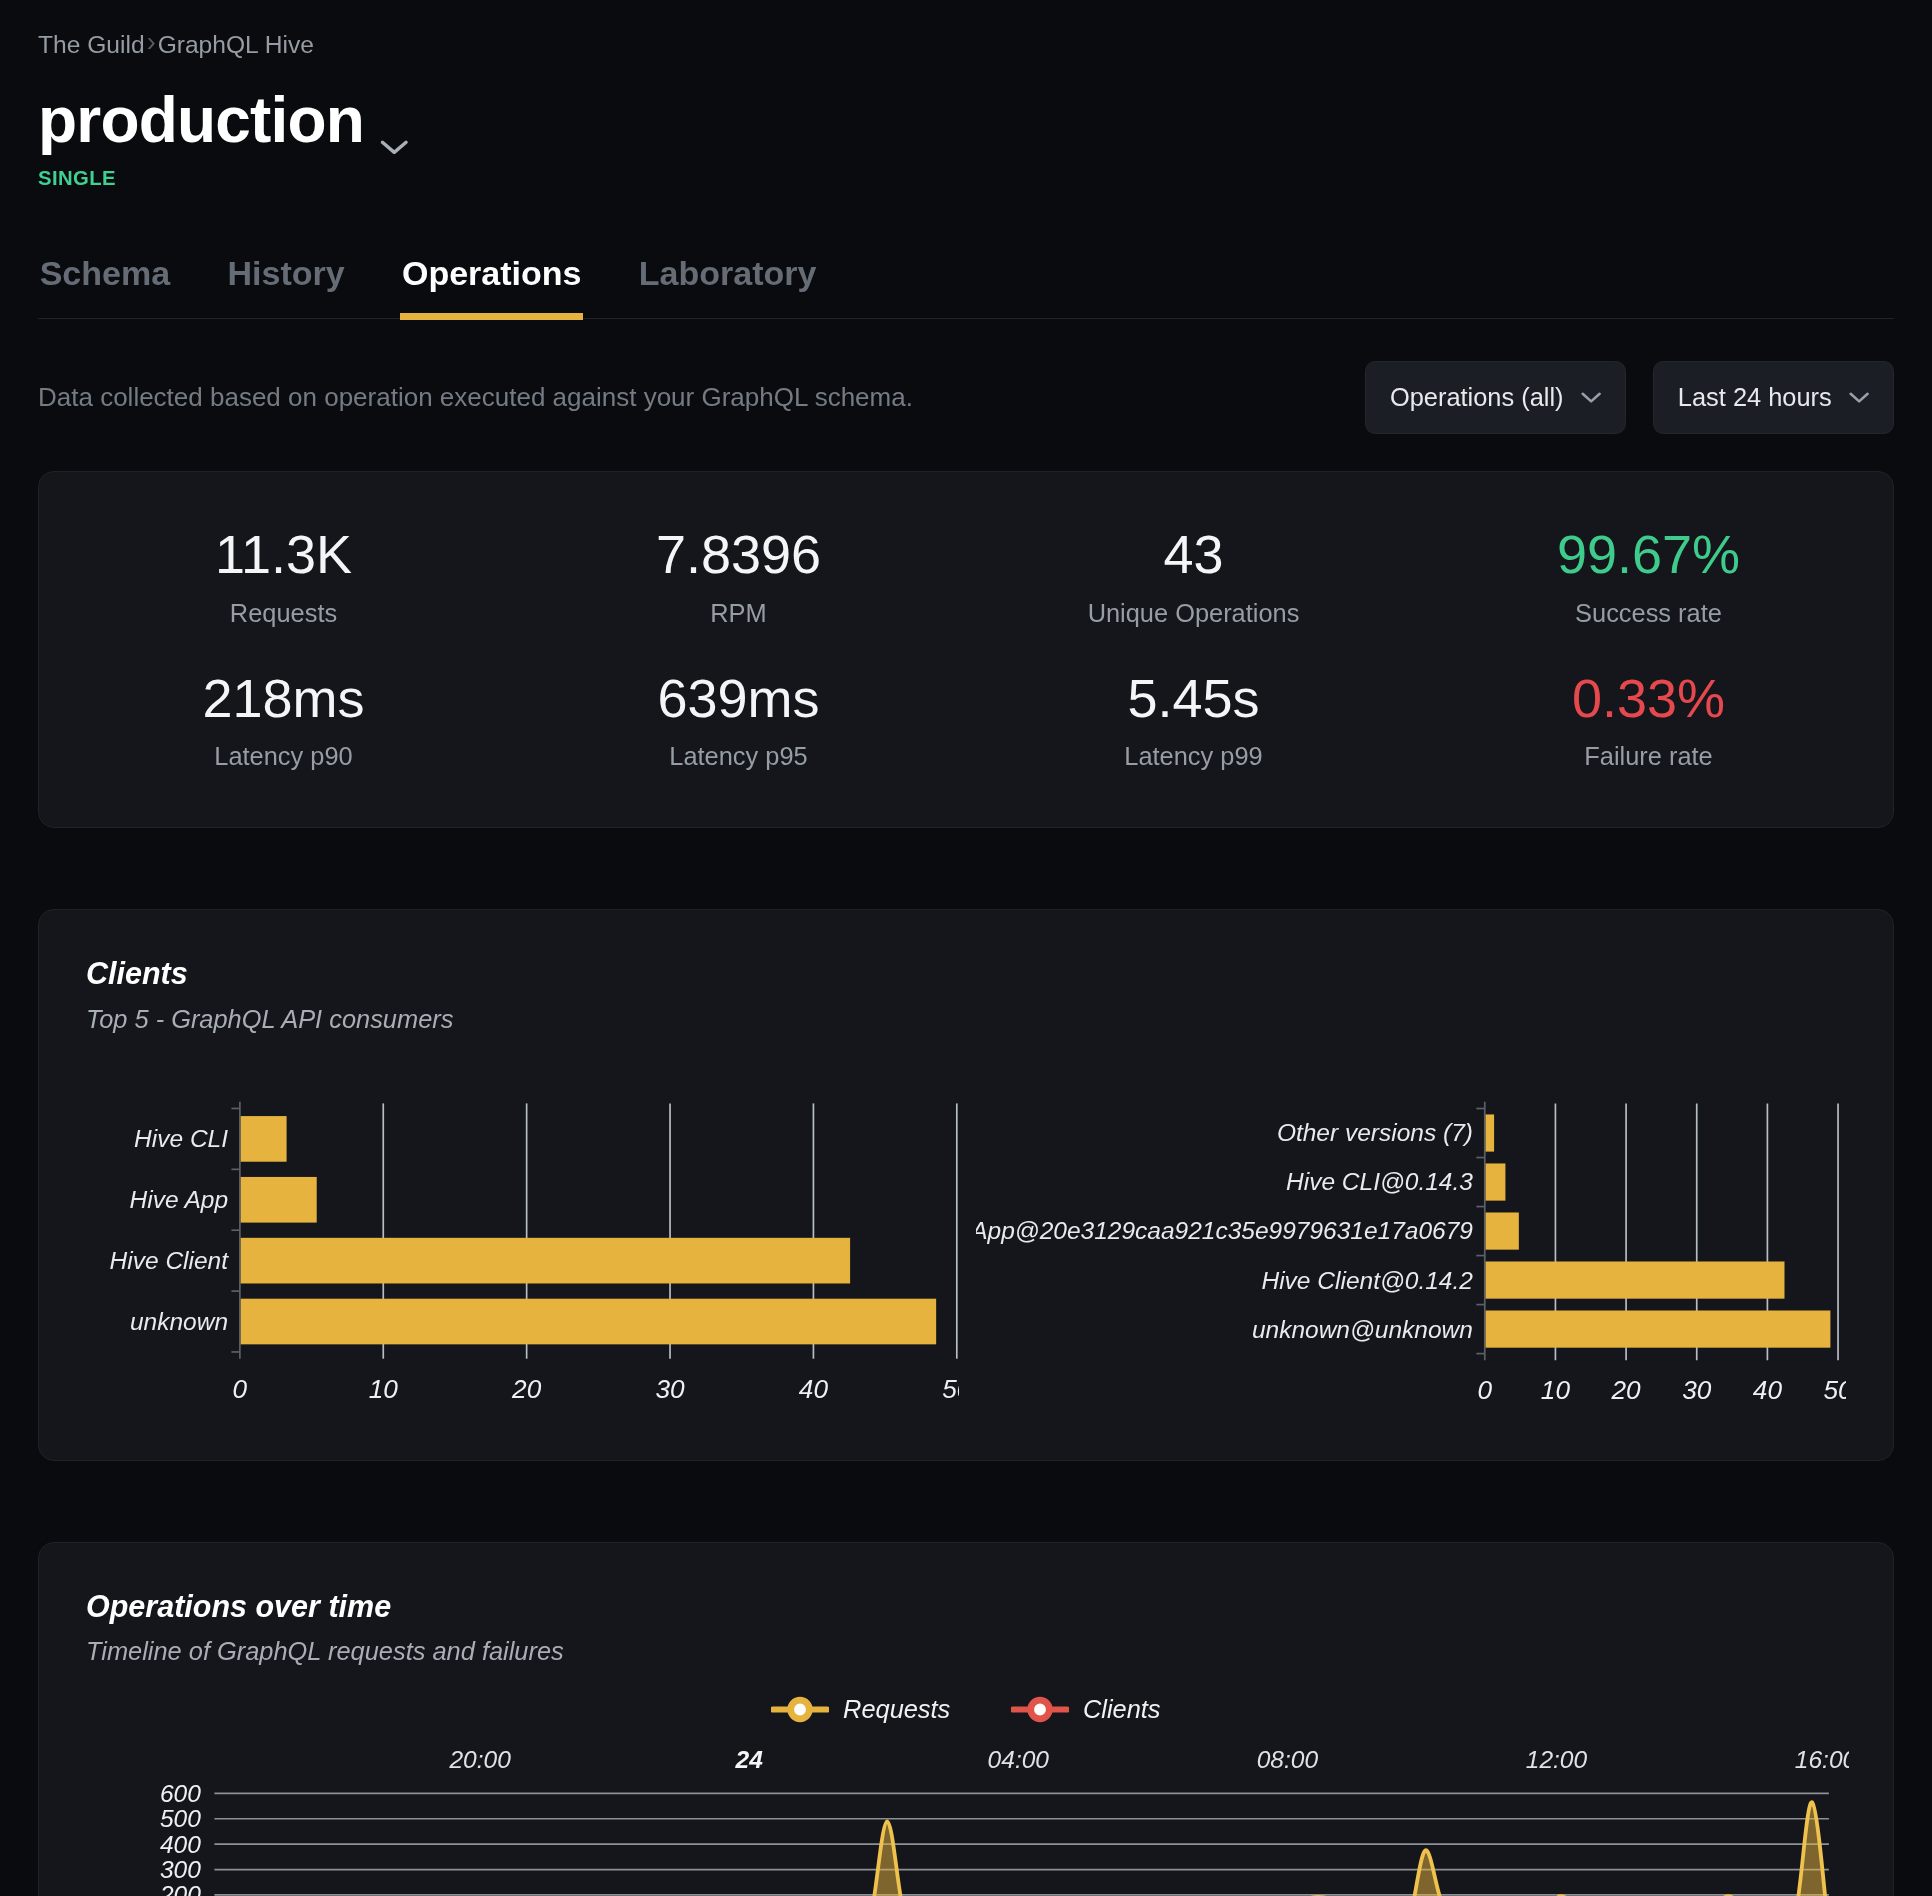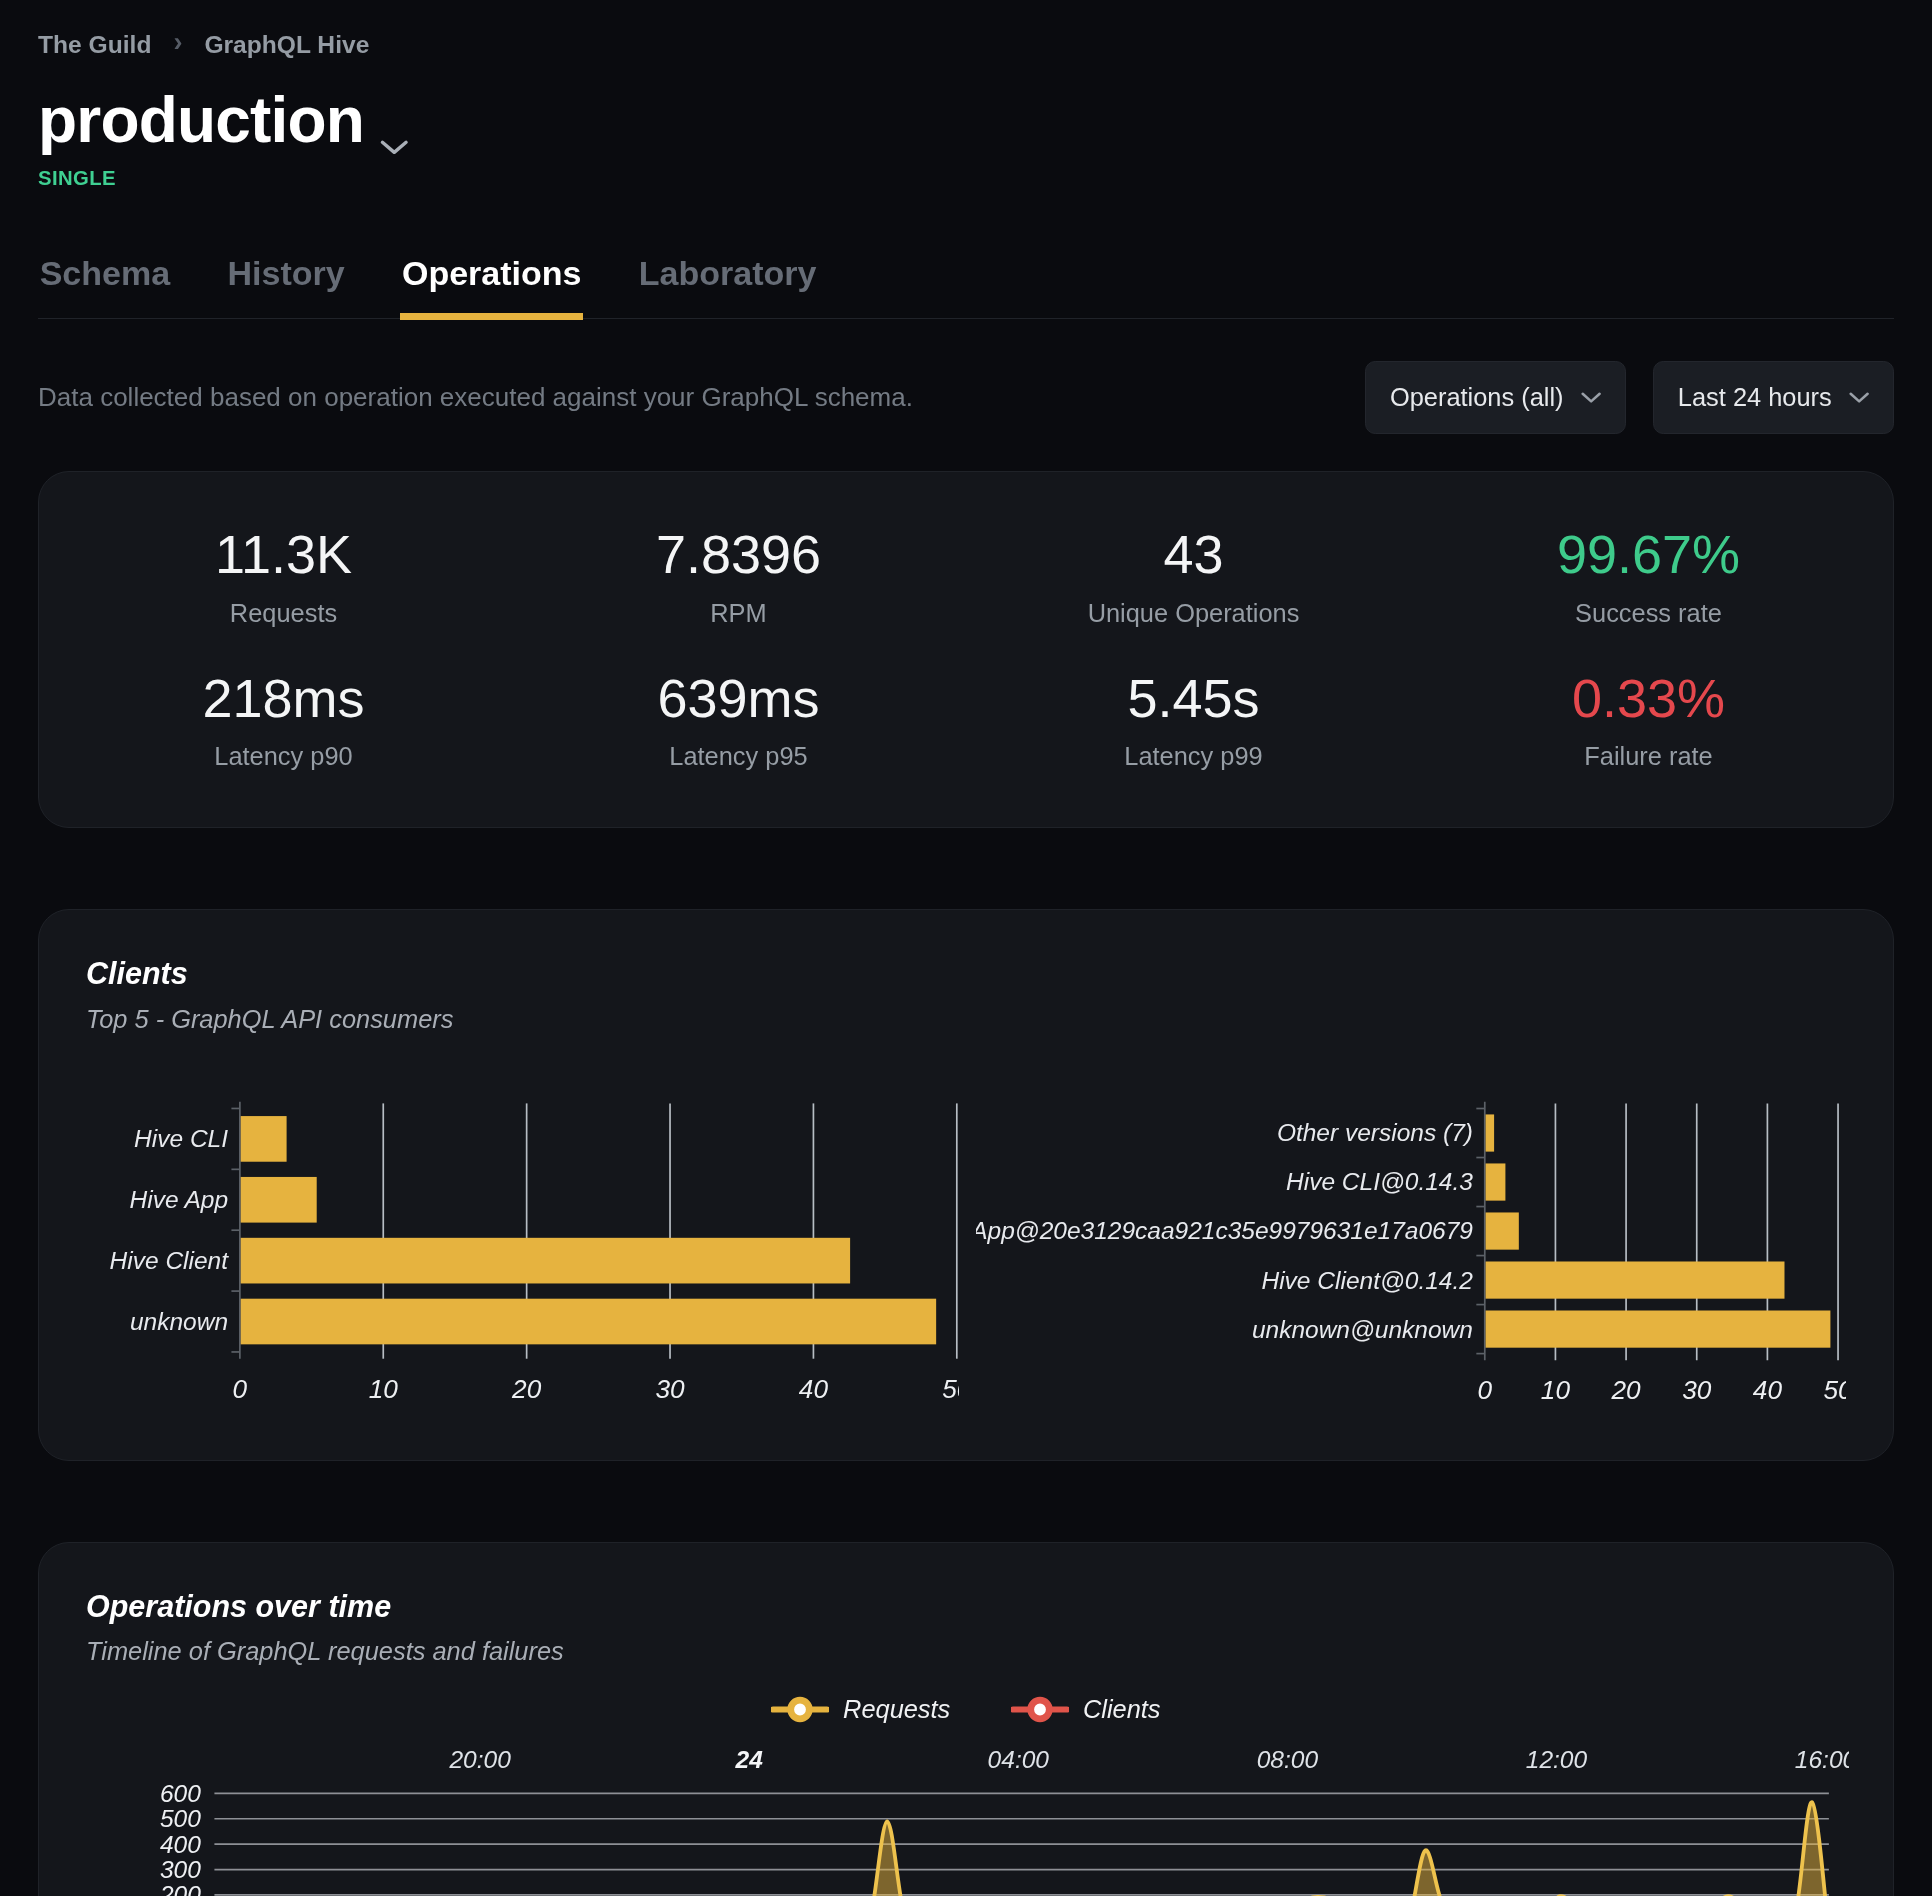--- a/index.html
+++ b/index.html
@@ -1,21 +1,21 @@
 <!DOCTYPE html>
 <html style="font-size:13.6px"><head>
 <meta charset="utf-8">
 <style>
   * { margin:0; padding:0; box-sizing:border-box; }
   html,body { background:#08090c; }
   body { font-family:"Liberation Sans", sans-serif; color:#f2f3f5; }
   .page { width:1932px; min-height:1897px; background:#0a0b0f; padding:30.5px 38px 51px; }
 
   
-  .breadcrumb { display:flex; align-items:flex-start; gap:22px; font-size:24.6px; color:#959ca4;font-weight:bold; }
+  .breadcrumb { display:flex; align-items:flex-start; gap:2px; font-size:24.6px; color:#959ca4; }
   .crumb-sep { color:#565c66; font-size:27px; line-height:1; transform:translateY(-1.7px); }
   .title-row { display:flex; align-items:flex-end; gap:15px; margin-top:24px; }
   .page-title { font-size:64px; font-weight:800; letter-spacing:-0.8px; color:#ffffff; }
   .title-caret { cursor:pointer; display:flex; align-items:center; }
   .env-badge { margin-top:10.2px; font-size:20.3px; font-weight:700; letter-spacing:0.4px; color:#3fd092; }
 
   
   .tabs { display:flex; gap:54px; margin-top:64px; border-bottom:1.7px solid #202329; padding:0; }
   .tab { background:none; border:none; font-family:inherit; font-size:34px; font-weight:700;
          color:#666c76; padding:0 1.7px 25.4px; cursor:pointer; position:relative; }
@@ -24,21 +24,21 @@
 
   
   .controls { display:flex; align-items:center; justify-content:space-between; margin-top:42px; }
   .desc { font-size:26px; color:#747b84; }
   .dropdowns { display:flex; gap:27px; }
   .dropdown { display:flex; align-items:center; gap:17px; background:#1b1e24; border:0.8px solid #23262d;
               border-radius:10.2px; padding:21px 24px; font-family:inherit; font-size:25.4px; color:#e7e9ec; cursor:pointer; }
   .dropdown svg { flex:none; }
 
   
-  .card { background:#14161b; border:0.8px solid #1f2228; border-radius:31px; }
+  .card { background:#14161b; border:0.8px solid #1f2228; border-radius:16px; }
   .stats-card { margin-top:37px; padding:51px 17px 56px; display:grid;
                 grid-template-columns:repeat(4,1fr); row-gap:39px; }
   .stat { text-align:center; }
   .stat-value { font-size:54px; font-weight:400; color:#f4f5f6; }
   .stat-label { margin-top:13.6px; font-size:25.4px; color:#969da5; }
 
   .section-card { margin-top:81px; padding:46px 47px 34px;font-style:italic; }
   .card-title { font-size:30.5px; font-weight:700; color:#ffffff; }
   .card-subtitle { margin-top:13.6px; font-size:25.4px; color:#a9aeb6; }
 

